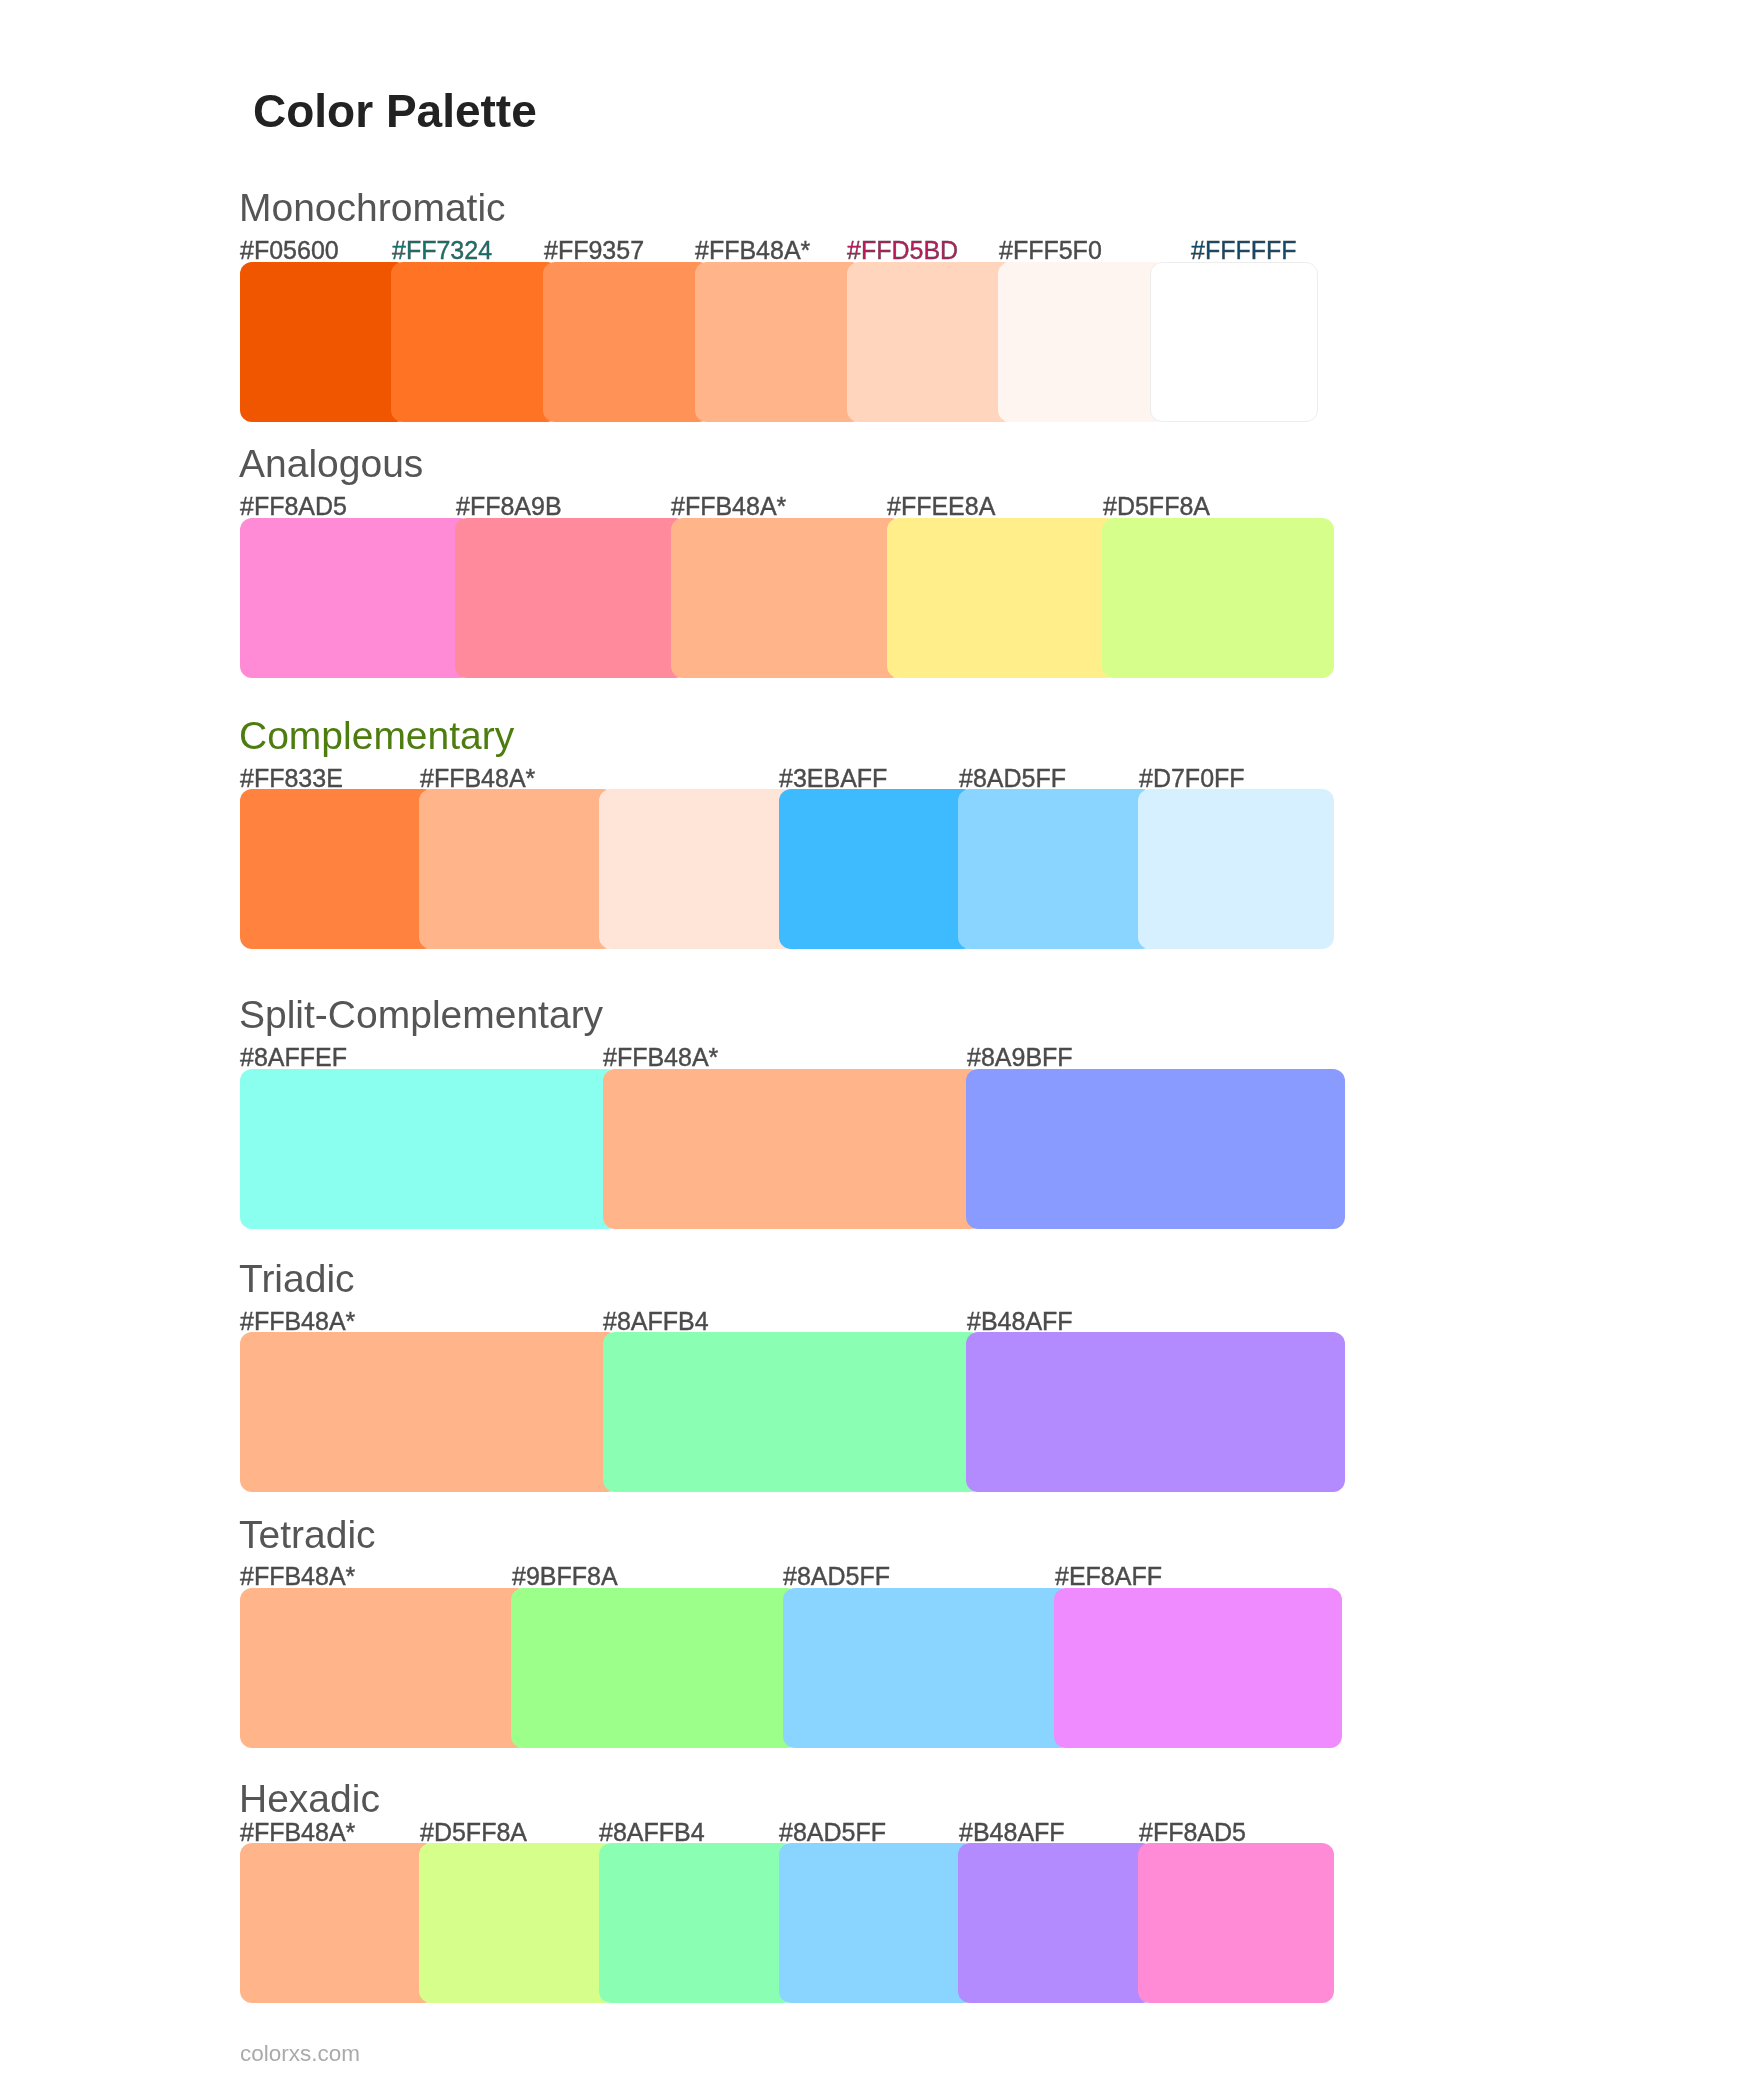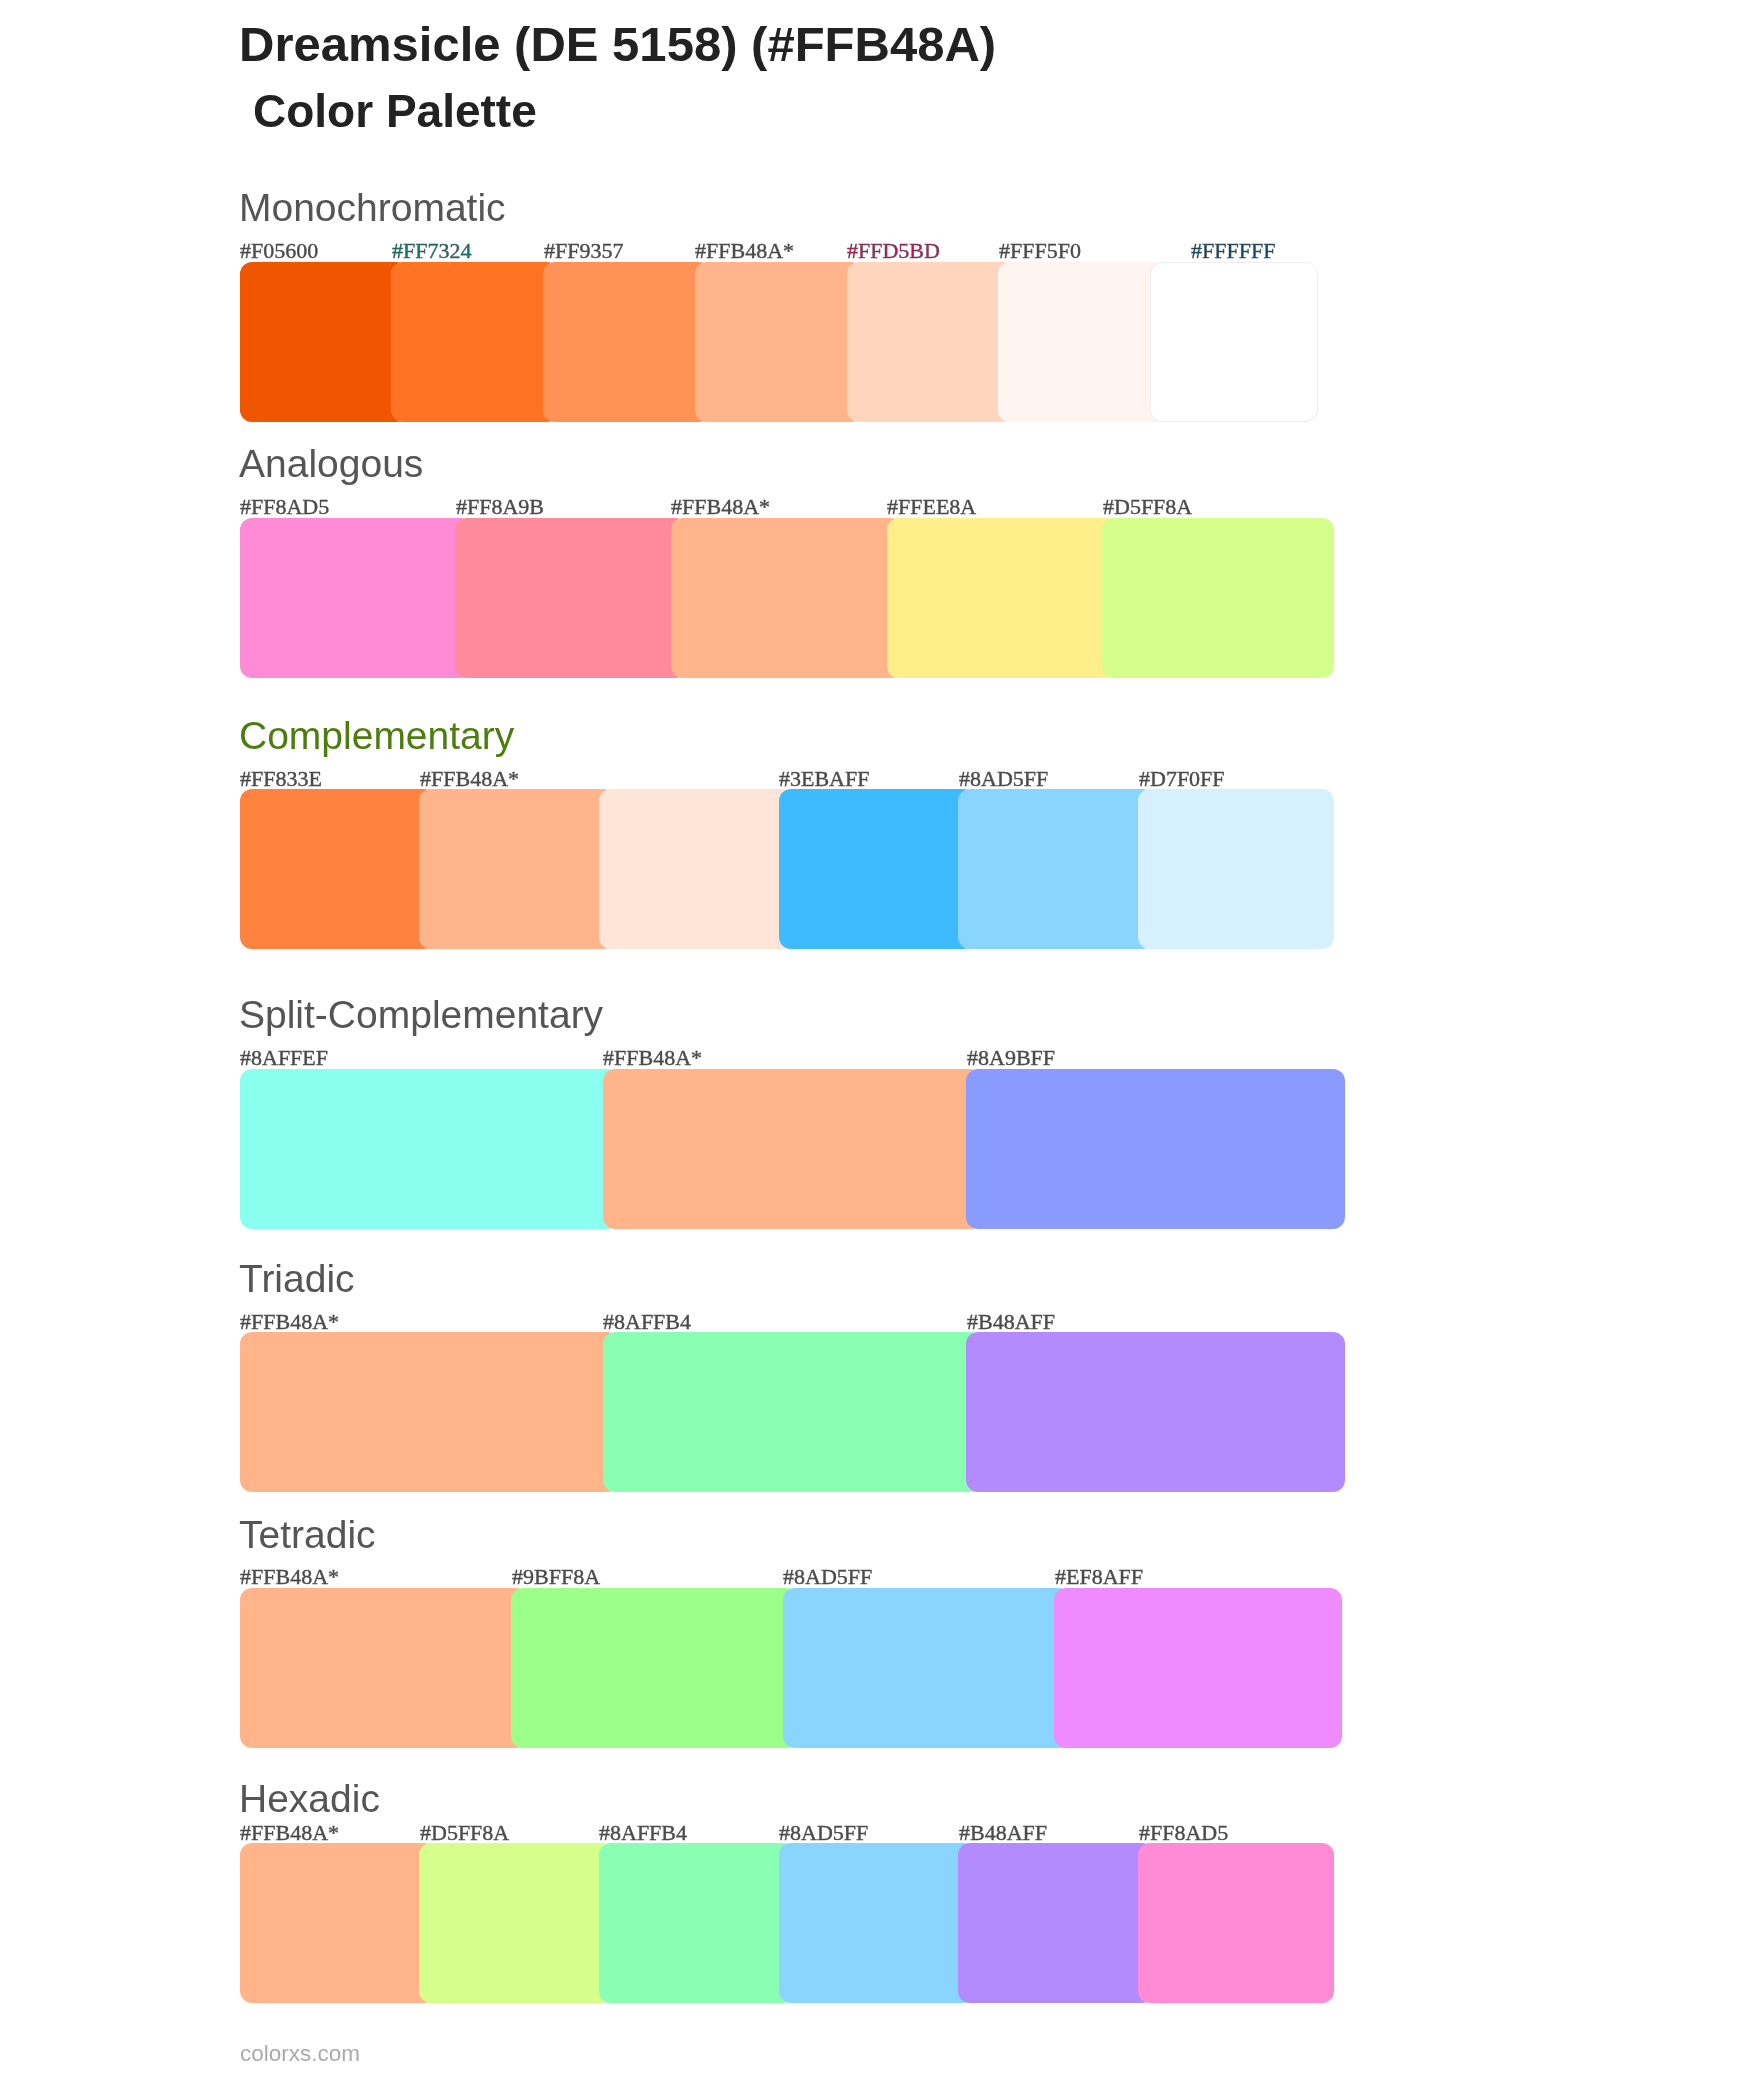--- a/index.html
+++ b/index.html
@@ -28,23 +28,22 @@
     font-size: 46px; font-weight: bold; line-height: 50px;
     color: #222222;
   }
   .section-title {
     position: absolute; left: 239px;
     font-size: 39px; font-weight: normal; line-height: 43px;
     color: #555555;
   }
   .swatch-label {
     position: absolute;
-    font-size: 22px; font-weight: normal; line-height: 23px;
+    font-size: 25px; font-weight: normal; line-height: 23px;
     color: #4b4b4b;
-    font-family: Liberation Serif, serif;
     -webkit-text-stroke: 0.4px #4b4b4b;
   }
   .swatch {
     position: absolute;
     height: 160px;
     border-radius: 12px;
   }
   .swatch.is-white {
     border: 0.8px solid #ededed;
     box-sizing: border-box;
@@ -52,21 +51,20 @@
   .watermark {
     position: absolute; left: 240px; top: 2041px;
     font-size: 22.5px; font-weight: normal; line-height: 25px;
     color: #aaaaaa;
   }
 </style>
 </head>
 <body>
 
 <div id="palette-page">
-  <h1 class="txt page-title" style="color: rgb(34, 34, 34);">Dreamsicle (DE 5158) (#FFB48A)</h1>
   <h2 class="txt page-subtitle" style="color: rgb(34, 34, 34);">Color Palette</h2>
   <section class="palette-section">
     <h3 class="txt section-title" style="top: 186px; color: rgb(85, 85, 85);">Monochromatic</h3>
     <div class="txt swatch-label" style="left: 240px; top: 239px; color: rgb(75, 75, 75);">#F05600</div>
     <div class="txt swatch-label" style="left: 392px; top: 239px; color: #0f766e;">#FF7324</div>
     <div class="txt swatch-label" style="left: 544px; top: 239px; color: rgb(75, 75, 75);">#FF9357</div>
     <div class="txt swatch-label" style="left: 695px; top: 239px; color: rgb(75, 75, 75);">#FFB48A*</div>
     <div class="txt swatch-label" style="left: 847px; top: 239px; color: #be185d;">#FFD5BD</div>
     <div class="txt swatch-label" style="left: 999px; top: 239px; color: rgb(75, 75, 75);">#FFF5F0</div>
     <div class="txt swatch-label" style="left: 1191px; top: 239px; color: #0c4a6e;">#FFFFFF</div>

